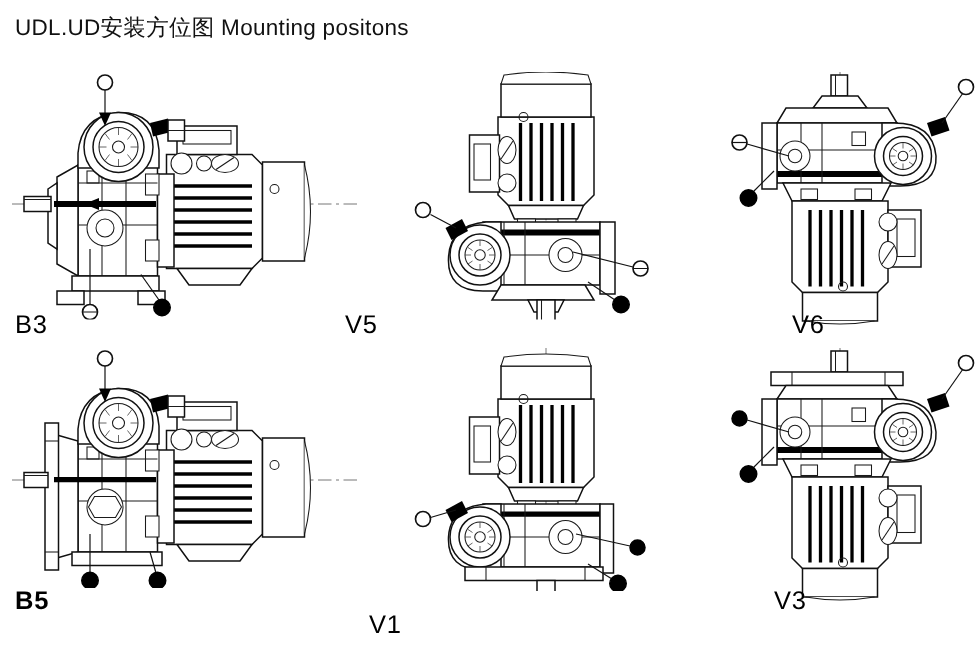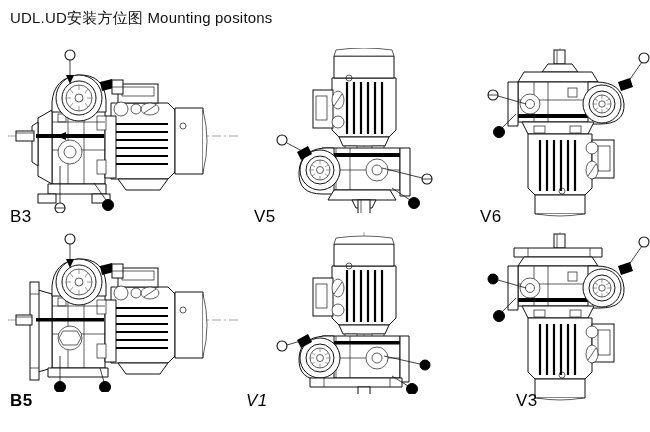--- a/index.html
+++ b/index.html
@@ -219,21 +219,21 @@
         <path class="callout" d="M110 120 L150 130"></path>
         <circle class="mark-open" cx="155" cy="131" r="5"></circle>
         <line class="callout" x1="150" y1="131" x2="160" y2="131"></line>
       </g>
       <g>
         <path class="callout" d="M120 140 L138 152"></path>
         <circle class="mark-solid" cx="142" cy="155" r="5.5"></circle>
       </g>
     </svg>
   </div>
-  <div class="pos-label" style="left:254px;top:207px;">V5</div>
+  <div class="pos-label" style="left:230px;top:207px;">V5</div>
 
   <div class="fig" style="left:482px;top:48px;">
     <svg width="168" height="170" viewBox="0 0 168 170">
       <line class="center" x1="78" y1="0" x2="78" y2="170"></line>
 
       <g>
 
         <rect class="fillw" x="72" y="2" width="11" height="14"></rect>
         <line class="ln-thin" x1="75" y1="2" x2="75" y2="16"></line>
         <path class="fillw" d="M66 16 L90 16 L96 24 L60 24 Z"></path>
@@ -301,21 +301,21 @@
         <path class="callout" d="M44 56 L16 48"></path>
         <circle class="mark-open" cx="11" cy="47" r="5"></circle>
         <line class="callout" x1="6" y1="47" x2="16" y2="47"></line>
       </g>
       <g>
         <path class="callout" d="M34 66 L20 80"></path>
         <circle class="mark-solid" cx="17" cy="84" r="5.5"></circle>
       </g>
     </svg>
   </div>
-  <div class="pos-label" style="left:480px;top:207px;">V6</div>
+  <div class="pos-label" style="left:528px;top:207px;">V6</div>
 
   <div class="fig" style="left:8px;top:232px;">
     <svg width="230" height="160" viewBox="0 0 230 160">
       <line class="center" x1="0" y1="88" x2="230" y2="88"></line>
 
       <g>
         <path class="fillw" d="M103 55 L160 55 L167 62 L167 124 L160 131 L103 131 Z"></path>
         <rect class="fillw" x="110" y="36" width="40" height="19"></rect>
         <rect class="ln-thin" x="114" y="39" width="32" height="9"></rect>
         <path class="fillw" d="M167 60 L195 60 L195 126 L167 126 Z"></path>
@@ -465,21 +465,21 @@
       <g>
         <path class="callout" d="M112 124 L148 132"></path>
         <circle class="mark-solid" cx="153" cy="133" r="5"></circle>
       </g>
       <g>
         <path class="callout" d="M120 144 L136 154"></path>
         <circle class="mark-solid" cx="140" cy="157" r="5.5"></circle>
       </g>
     </svg>
   </div>
-  <div class="pos-label" style="left:246px;top:391px;font-style:italic;">V1</div>
+  <div class="pos-label" style="left:246px;top:407px;">V1</div>
 
   <div class="fig" style="left:482px;top:232px;">
     <svg width="168" height="170" viewBox="0 0 168 170">
       <line class="center" x1="78" y1="0" x2="78" y2="170"></line>
       <g>
         <rect class="fillw" x="72" y="2" width="11" height="14"></rect>
         <line class="ln-thin" x1="75" y1="2" x2="75" y2="16"></line>
 
         <path class="fillw" d="M32 16 L120 16 L120 25 L32 25 Z"></path>
         <line class="ln-thin" x1="46" y1="16" x2="46" y2="25"></line>

